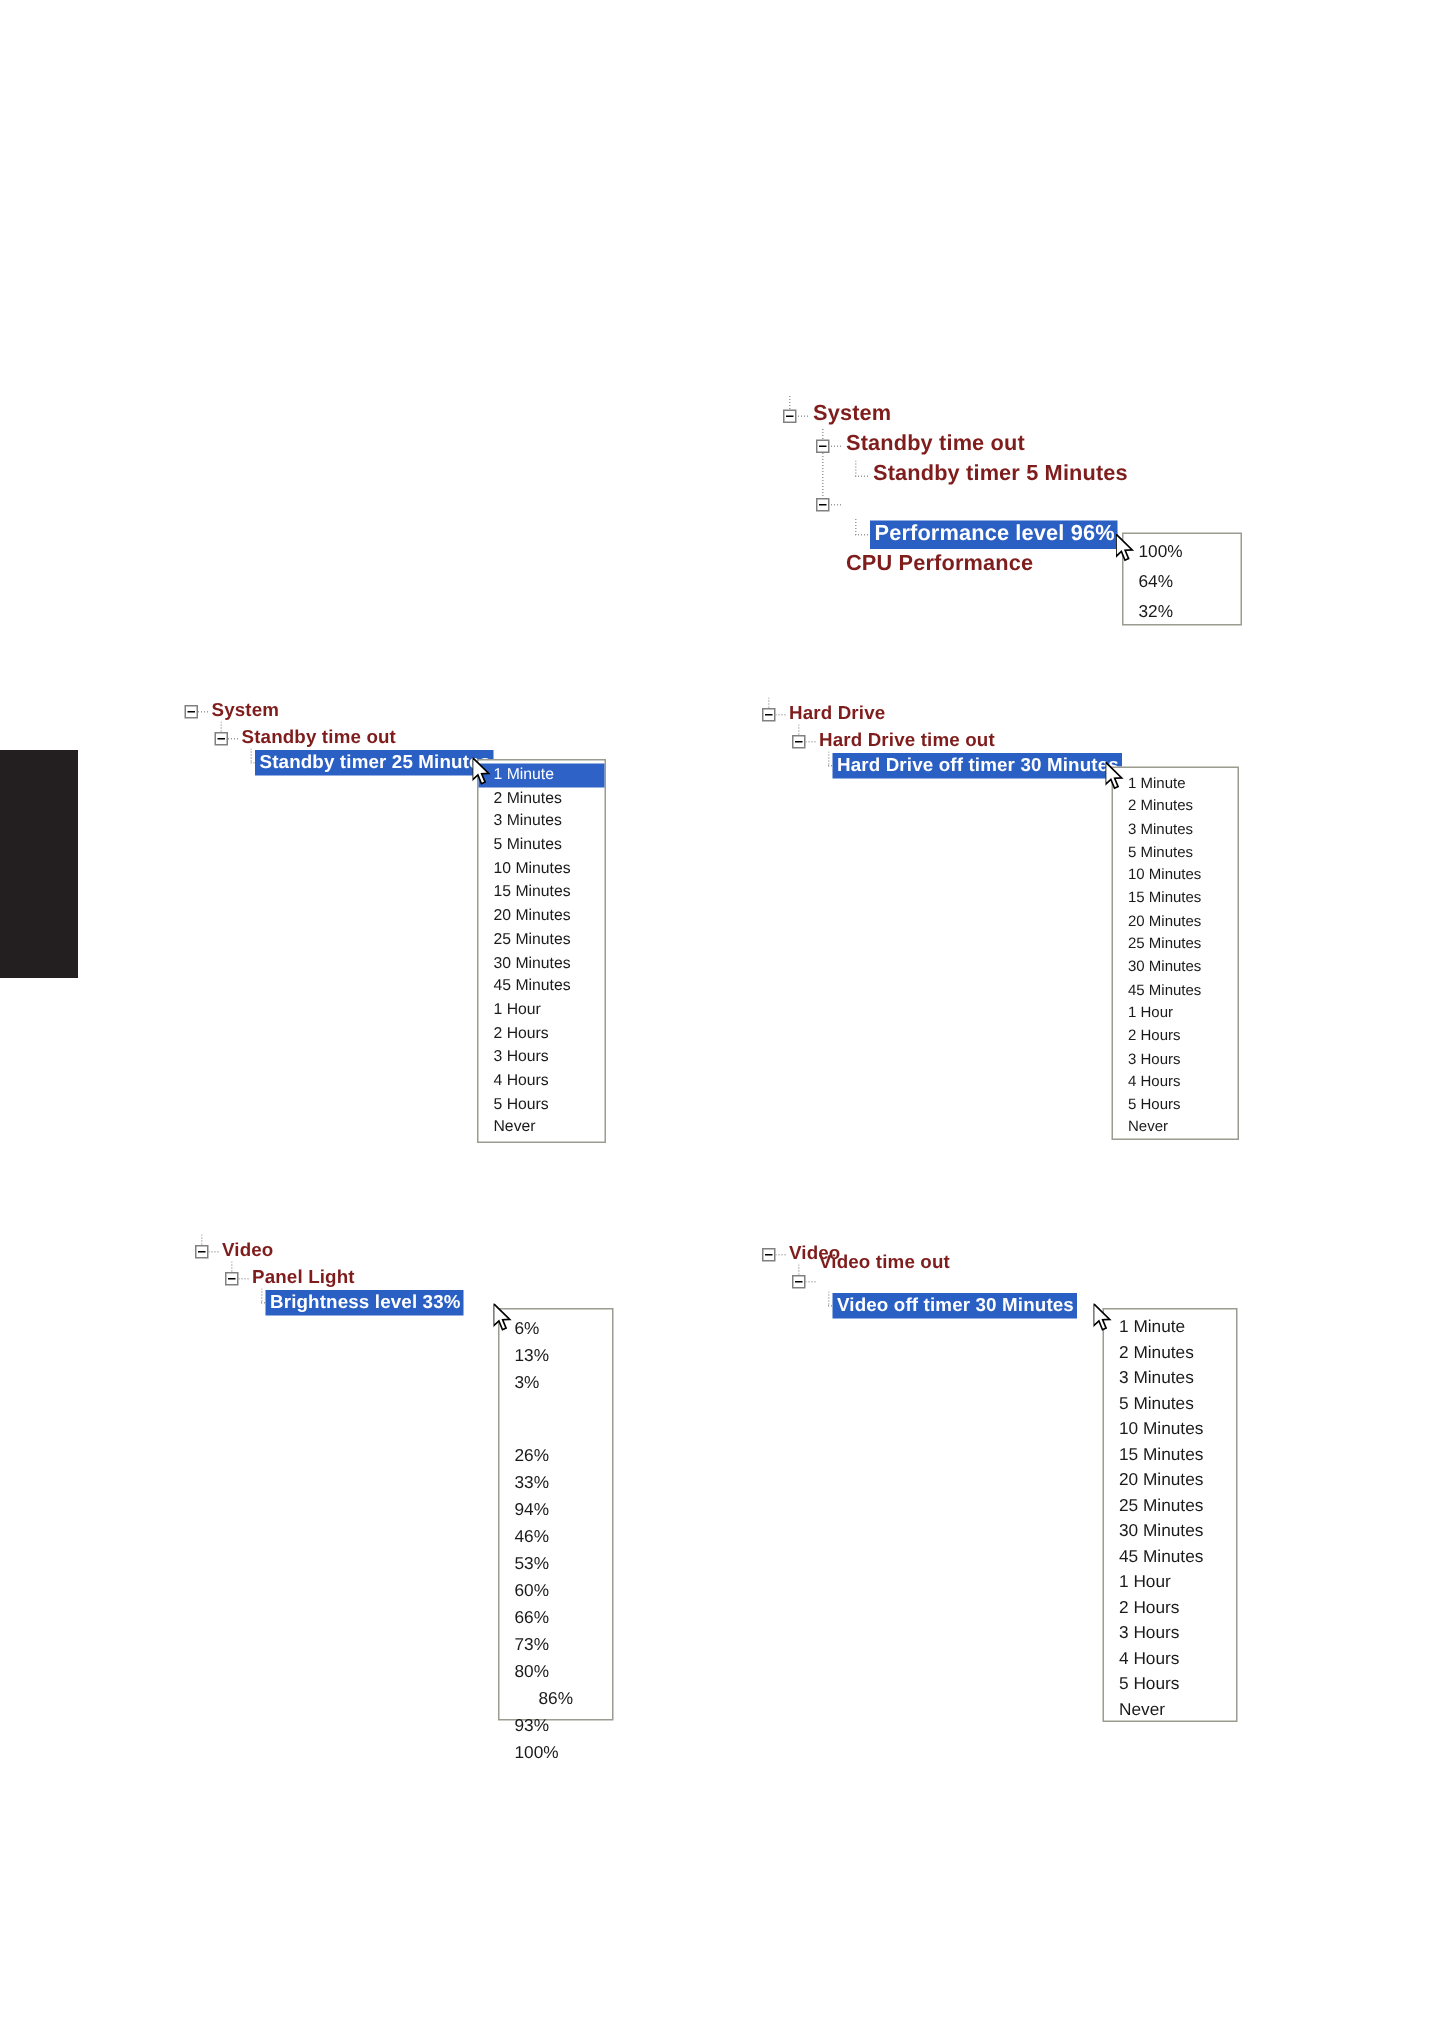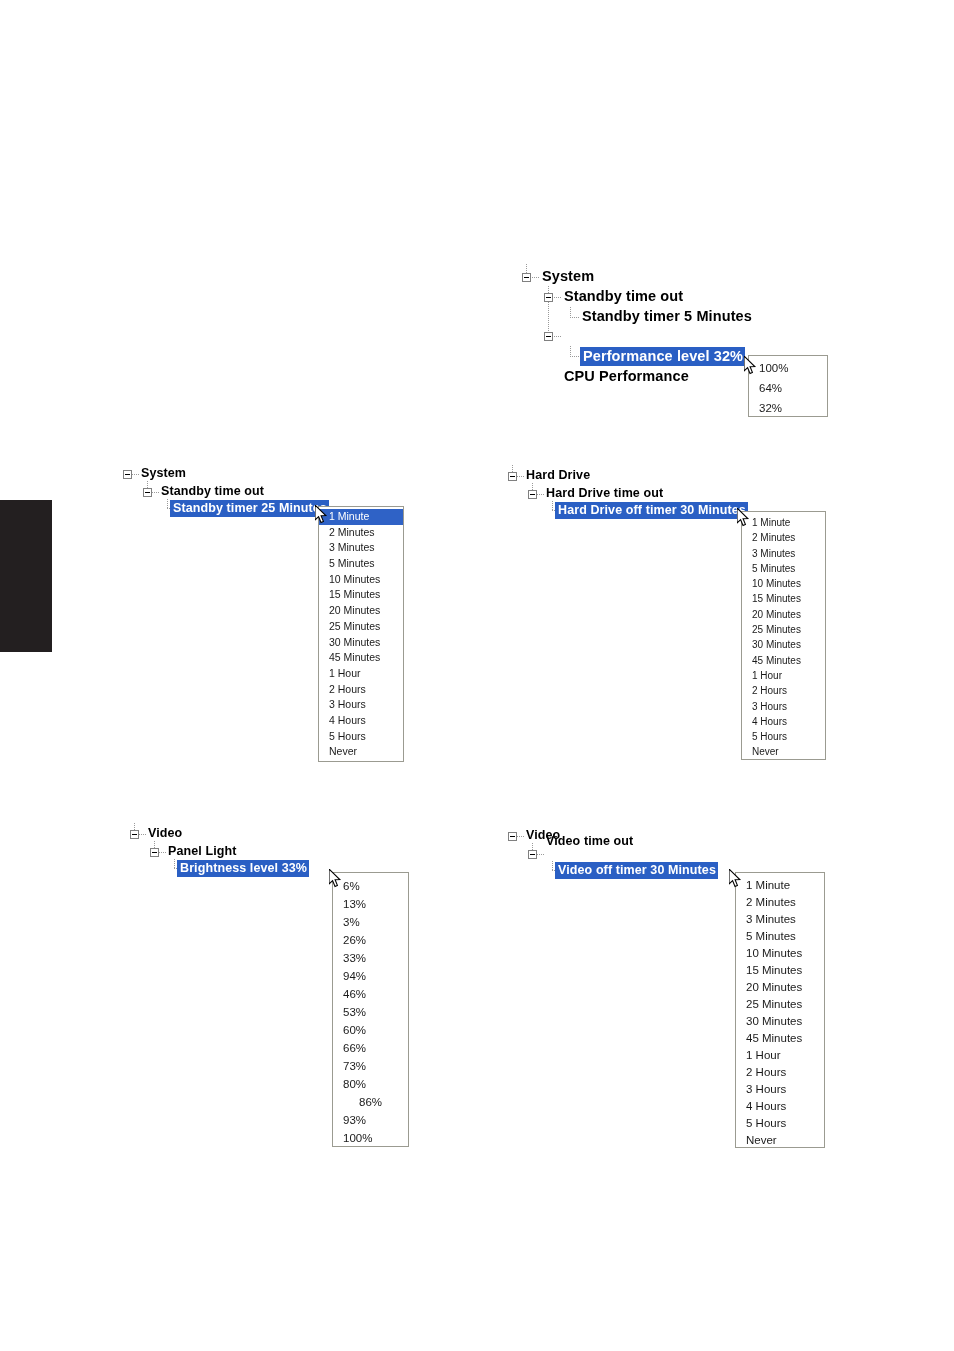--- a/index.html
+++ b/index.html
@@ -59,21 +59,21 @@
     position:absolute;
     width:1px;
     background-image:linear-gradient(to bottom,#9a9a9a 50%,rgba(255,255,255,0) 0%);
     background-size:1px 2px;
     background-repeat:repeat-y;
   }
 
   .tlabel{
     position:absolute;
     font-weight:bold;
-    color:#000000;
+    color:#7f1d1d;
     letter-spacing:0.1px;
     white-space:nowrap;
   }
   .tlabel.sel{
     background:#2a5fc4;
     color:#ffffff;
     padding:1px 2px 2px 3px;
   }
 
   
@@ -122,21 +122,21 @@
     <div class="elbow" style="left:52px;top:39px;height:11px;"></div>
     <div class="hline" style="left:52px;top:49px;width:9px;"></div>
     <div class="tlabel" style="left:64px;top:40px;">Standby timer 5 Minutes</div>
 
     <div class="expander" style="left:26px;top:64px;"></div>
     <div class="hline" style="left:36px;top:68px;width:8px;"></div>
     <div class="tlabel" style="left:46px;top:59px;margin-top:41px;">CPU Performance</div>
 
     <div class="elbow" style="left:52px;top:78px;height:11px;"></div>
     <div class="hline" style="left:52px;top:88px;width:9px;"></div>
-    <div class="tlabel sel" style="left:62px;top:79px;">Performance level 32%</div>
+    <div class="tlabel sel" style="left:62px;top:79px;">Performance level 96%</div>
   </div>
 
   <div class="popup" style="left:748px;top:355px;width:80px;height:62px;font-size:11.5px;line-height:20px;">
     <div class="item" style="height:20px;line-height:20px;">100%</div>
     <div class="item" style="height:20px;line-height:20px;">64%</div>
     <div class="item" style="height:20px;line-height:20px;">32%</div>
   </div>
 
   <svg class="cursor" style="left:744px;top:356px;" viewBox="0 0 13 20">
     <polygon points="0,0 0,15 3.6,11.6 6,17.5 8.4,16.4 6.1,10.8 10.8,10.6" fill="#ffffff" stroke="#000000" stroke-width="1.1"></polygon>
@@ -241,21 +241,21 @@
     <div class="elbow" style="left:48px;top:33px;height:10px;"></div>
     <div class="hline" style="left:48px;top:42px;width:8px;"></div>
     <div class="tlabel sel" style="left:51px;top:34px;">Brightness level 33%</div>
   </div>
 
   <div class="popup" style="left:332px;top:872px;width:77px;height:275px;font-size:11.5px;padding-top:4px;">
     <div id="dd-bright">
         <div class="item" style="height: 18px; line-height: 18px;">6%</div>
         <div class="item" style="height: 18px; line-height: 18px;">13%</div>
         <div class="item" style="height: 18px; line-height: 18px;">3%</div>
-        <div class="item" style="height: 18px; line-height: 18px;">26%</div>
+        <div class="item" style="height: 18px; line-height: 18px; margin-top: 31px;">26%</div>
         <div class="item" style="height: 18px; line-height: 18px;">33%</div>
         <div class="item" style="height: 18px; line-height: 18px;">94%</div>
         <div class="item" style="height: 18px; line-height: 18px;">46%</div>
         <div class="item" style="height: 18px; line-height: 18px;">53%</div>
         <div class="item" style="height: 18px; line-height: 18px;">60%</div>
         <div class="item" style="height: 18px; line-height: 18px;">66%</div>
         <div class="item" style="height: 18px; line-height: 18px;">73%</div>
         <div class="item" style="height: 18px; line-height: 18px;">80%</div>
         <div class="item" style="height: 18px; line-height: 18px; text-align: center;">86%</div>
         <div class="item" style="height: 18px; line-height: 18px;">93%</div>

